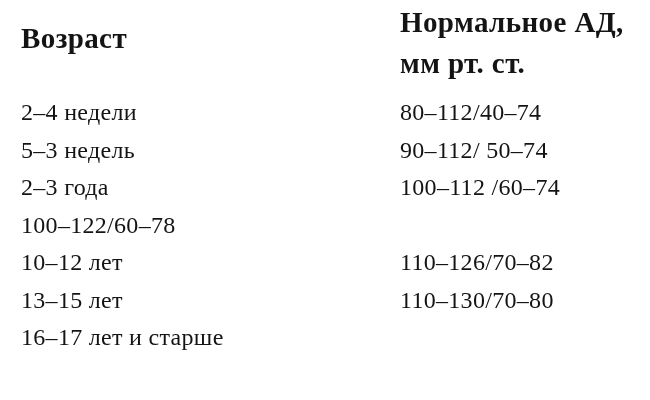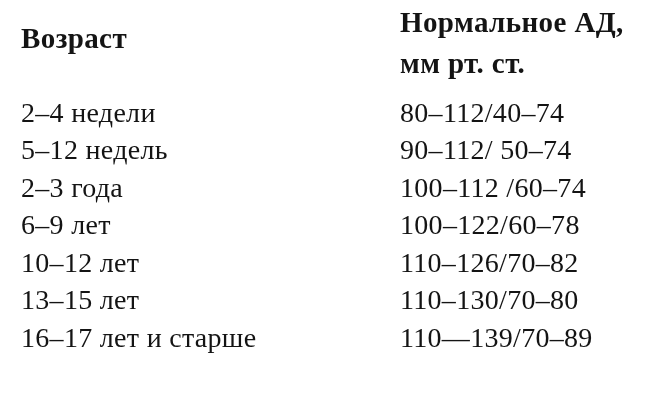--- a/index.html
+++ b/index.html
@@ -47,21 +47,21 @@
   .tbody {
     margin-top: 4px;
   }
   .tr {
     display: grid;
     grid-template-columns: 379px 1fr;
     height: 37.5px;
     align-items: center;
   }
   .td {
-    font-size: 28px;
+    font-size: 24px;
     letter-spacing: 0.3px;
     white-space: pre;
   }
 </style>
 </head>
 <body>
 
 <div class="page">
   <div class="bp-table">
 
@@ -72,39 +72,37 @@
         <div>мм рт. ст.</div>
       </div>
     </div>
 
     <div class="tbody">
       <div class="tr">
         <div class="td">2–4 недели</div>
         <div class="td">80–112/40–74</div>
       </div>
       <div class="tr">
-        <div class="td">5–12 недель</div>
+        <div class="td">5–3 недель</div>
         <div class="td">90–112/ 50–74</div>
       </div>
       <div class="tr">
         <div class="td">2–3 года</div>
         <div class="td">100–112 /60–74</div>
       </div>
       <div class="tr">
-        <div class="td">6–9 лет</div>
         <div class="td">100–122/60–78</div>
       </div>
       <div class="tr">
         <div class="td">10–12 лет</div>
         <div class="td">110–126/70–82</div>
       </div>
       <div class="tr">
         <div class="td">13–15 лет</div>
         <div class="td">110–130/70–80</div>
       </div>
       <div class="tr">
         <div class="td">16–17 лет и старше</div>
-        <div class="td">110—139/70–89</div>
       </div>
     </div>
 
   </div>
 </div>
 
 </body></html>

